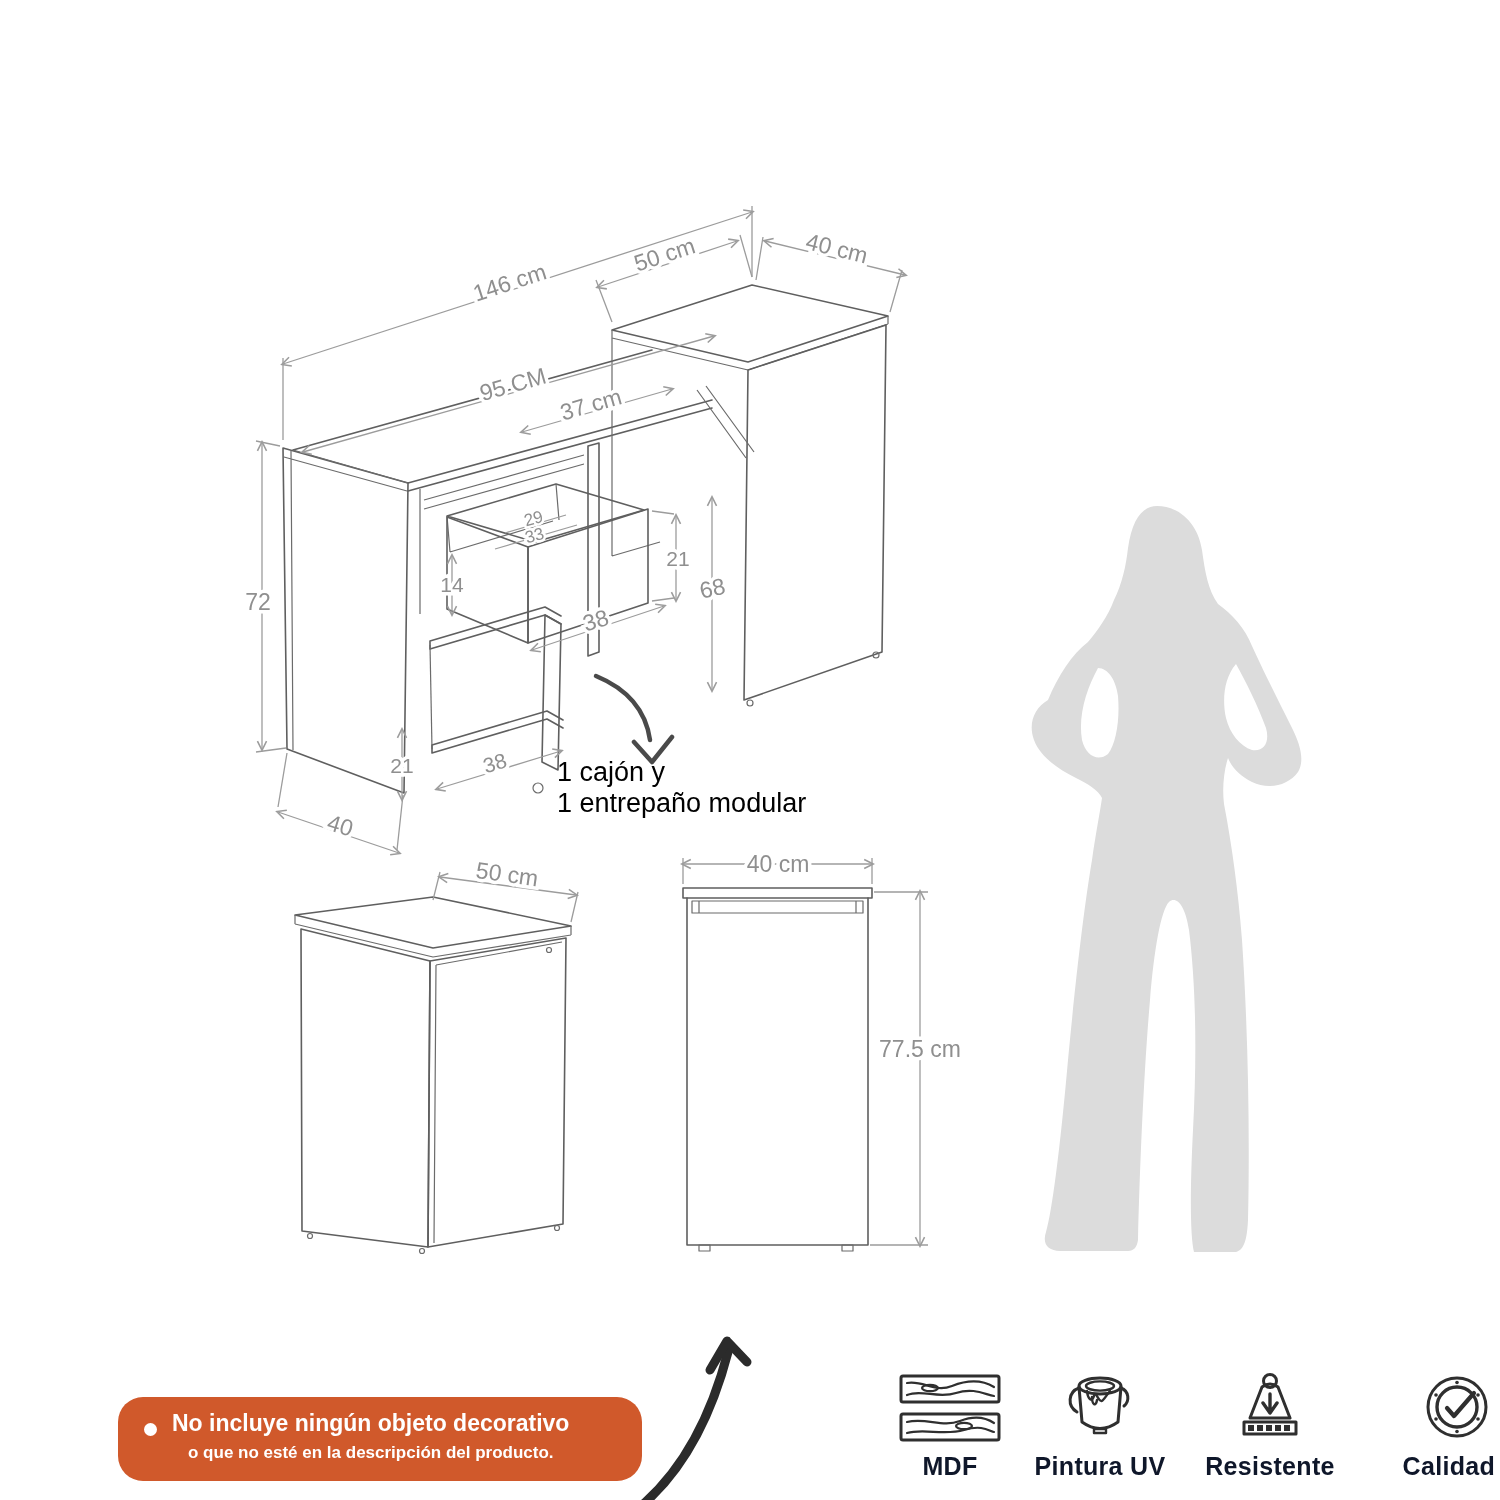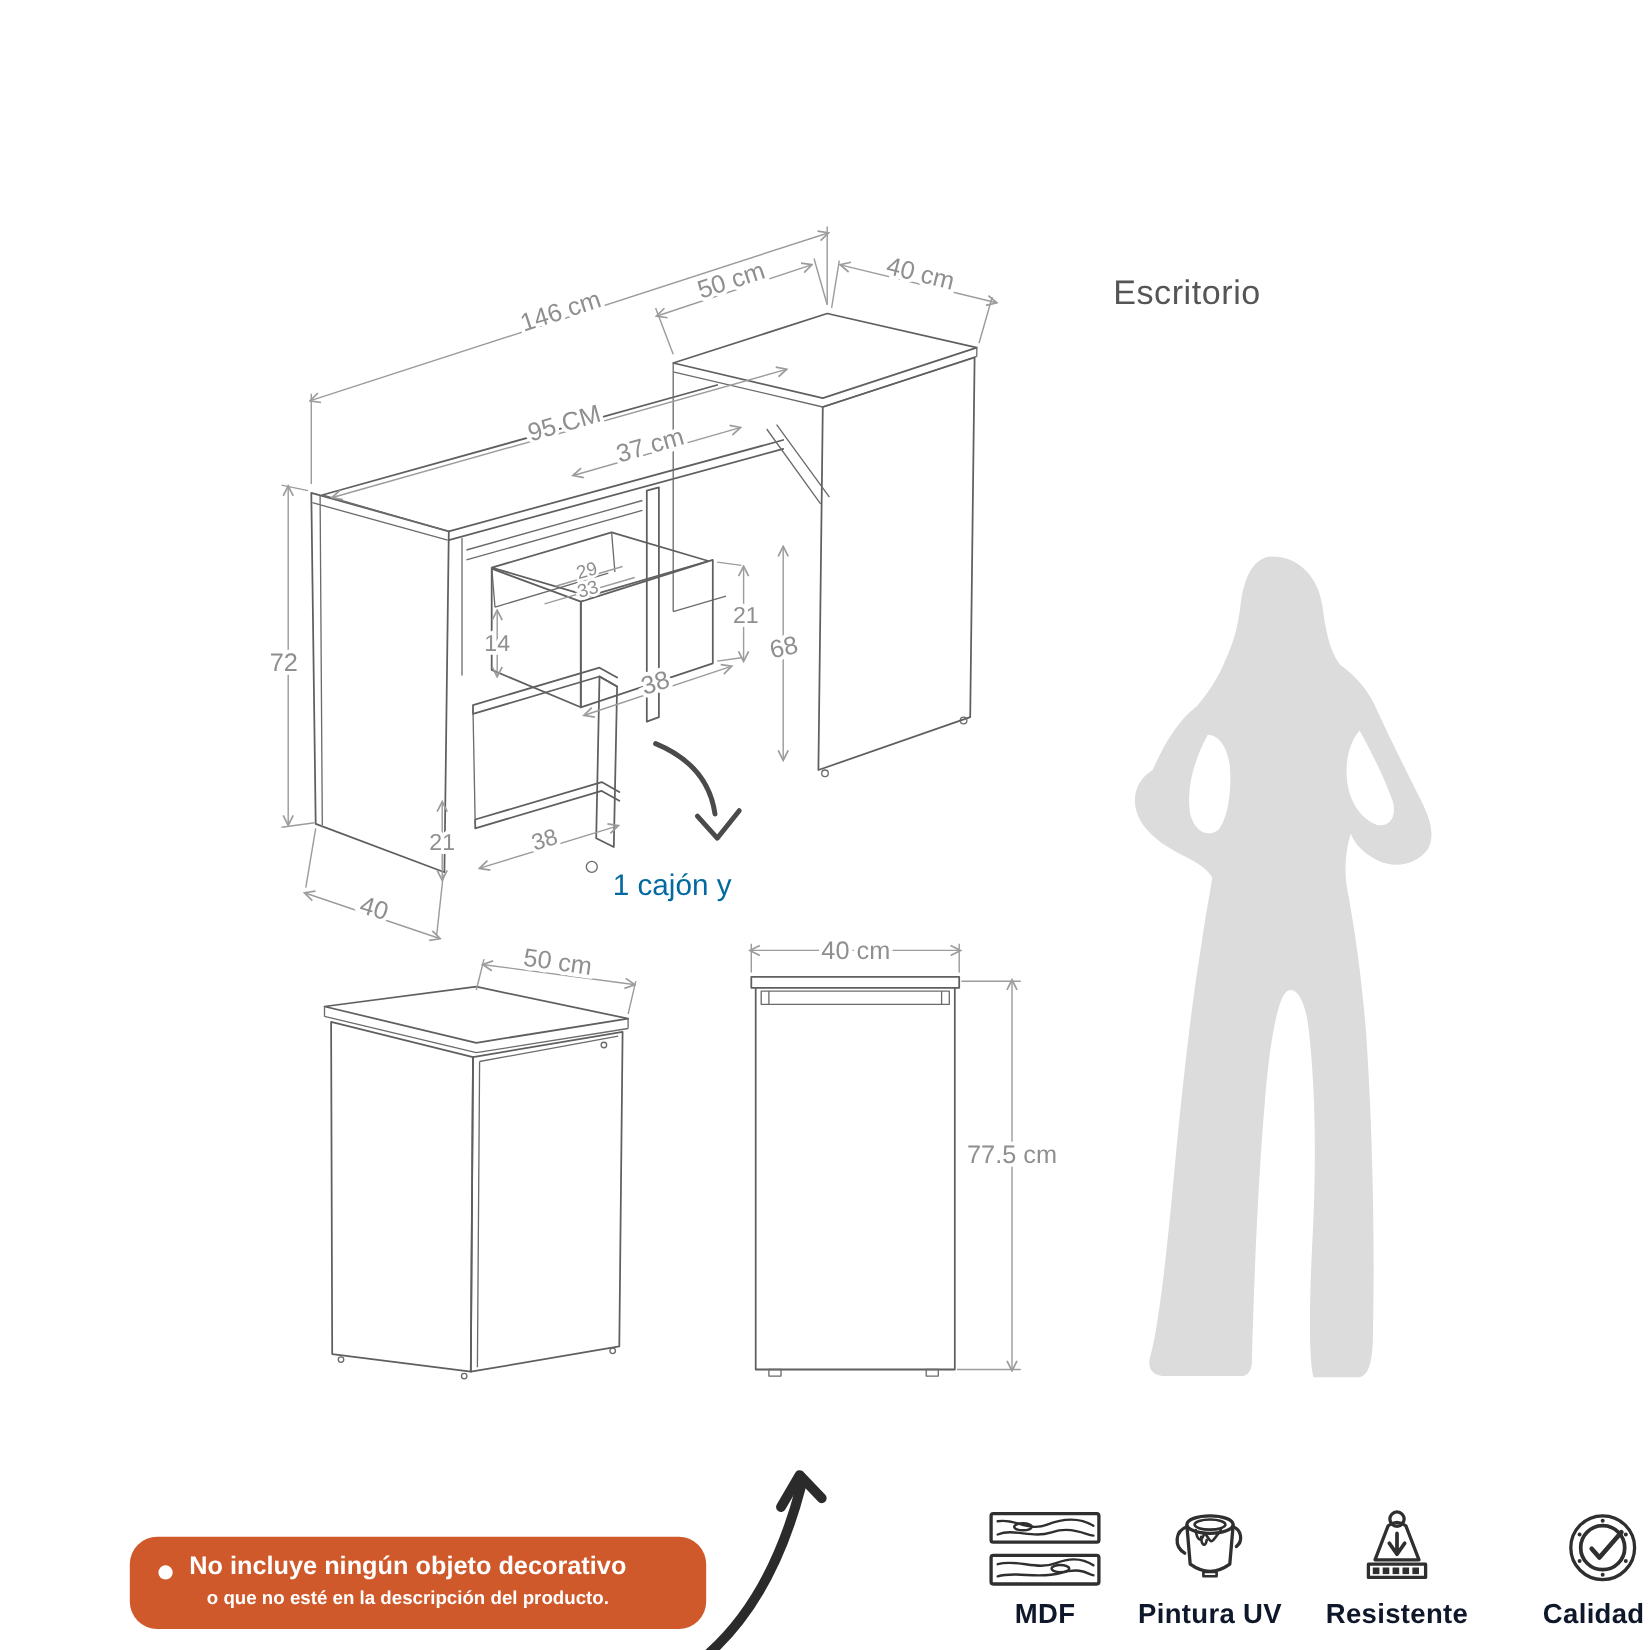--- a/index.html
+++ b/index.html
@@ -9,21 +9,21 @@
   .furn{stroke:#5f5f5f;fill:none;stroke-width:1.6;stroke-linejoin:round;stroke-linecap:round;}
   .furn-thin{stroke:#6b6b6b;fill:none;stroke-width:1.2;stroke-linejoin:round;}
   .diml{stroke:#9c9c9c;fill:none;stroke-width:1.3;}
   .dimtext{fill:#8f8f8f;font-size:23px;text-anchor:middle;stroke:#ffffff;stroke-width:7px;paint-order:stroke;font-family:"Liberation Sans",sans-serif;}
   .dimtext.small{font-size:17px;stroke-width:5px;}
   .dimtext.mid{font-size:21px;}
   .silh{fill:#dcdcdc;}
   .sketch-arrow{stroke:#4a4a4a;fill:none;stroke-width:4.5;stroke-linecap:round;stroke-linejoin:round;}
   .big-arrow{stroke:#2b2b2b;fill:none;stroke-width:9;stroke-linecap:round;stroke-linejoin:round;}
   .page-title{left:1012px;top:247px;width:260px;font-size:31px;line-height:38px;color:#555555;letter-spacing:0.5px;}
-  .annotation{left:557px;top:757px;width:320px;font-size:27px;line-height:31px;color:#0369a1;margin-top:33px;}
+  .annotation{left:557px;top:757px;width:320px;font-size:27px;line-height:31px;color:#000000;}
   .banner{left:118px;top:1397px;width:524px;height:84px;background:#d0592b;border-radius:25px;color:#ffffff;}
   .banner .dot{position:absolute;left:26px;top:26px;width:13px;height:13px;border-radius:50%;background:#ffffff;}
   .banner .l1{position:absolute;left:54px;top:13px;font-size:23px;font-weight:bold;}
   .banner .l2{position:absolute;left:70px;top:46px;font-size:17px;font-weight:bold;}
   .feature{top:1372px;width:150px;text-align:center;}
   .feature .ic{display:inline-block;height:72px;}
   .feature .lbl{margin-top:4px;font-size:25px;font-weight:bold;color:#0f172a;letter-spacing:0.3px;}
   .ficon{stroke:#2f2f2f;fill:none;stroke-width:3;stroke-linecap:round;stroke-linejoin:round;}
 </style>
 </head>
@@ -185,25 +185,25 @@
     <text class="dimtext" x="920" y="1057">77.5 cm</text>
   </g>
 
   <g>
     <path class="big-arrow" d="M520,1552 C612,1549 692,1490 728,1352"></path>
     <path class="big-arrow" d="M710,1370 L727,1341 L747,1362"></path>
   </g>
 </svg>
 
 <div class="abs page-title">
-  <div>Escritorio</div>
 </div>
 
 <div class="abs annotation">
   <div>1 cajón y</div>
+  <div>1 entrepaño modular</div>
 </div>
 
 <div class="abs banner">
   <span class="dot"></span>
   <div class="l1">No incluye ningún objeto decorativo</div>
   <div class="l2">o que no esté en la descripción del producto.</div>
 </div>
 
 <div class="abs feature" style="left:875px;">
   <span class="ic">

